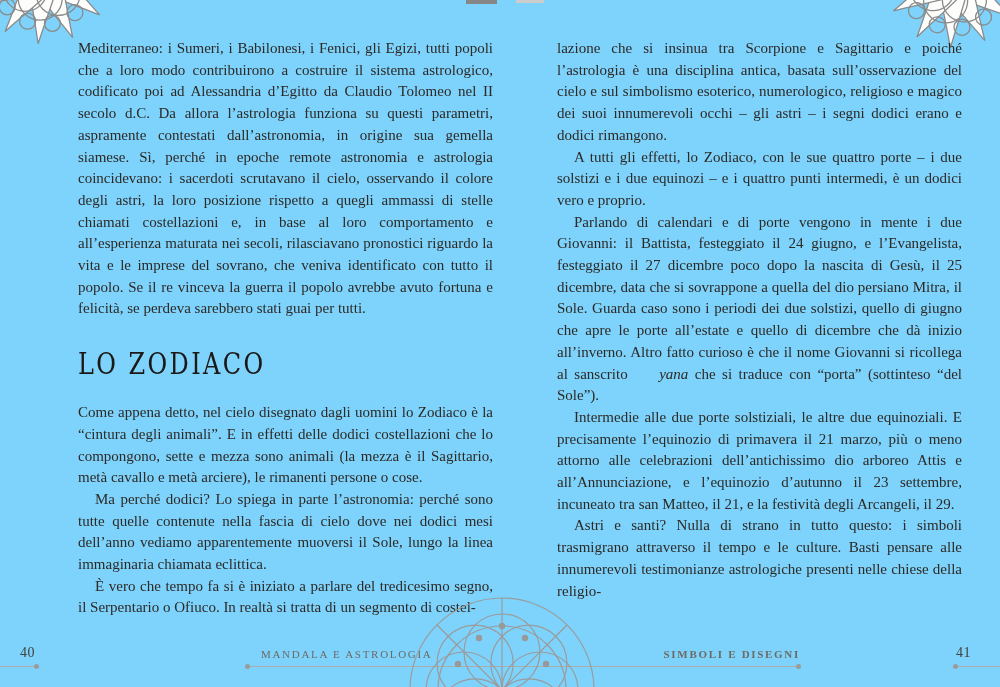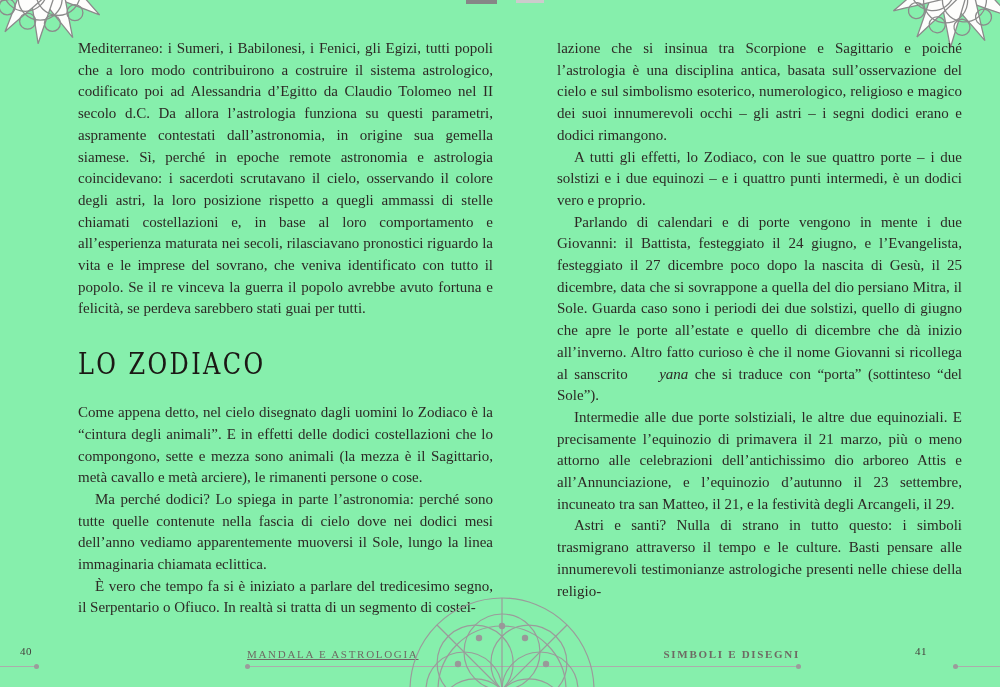--- a/index.html
+++ b/index.html
@@ -1,20 +1,20 @@
 <!DOCTYPE html>
 <html lang="it"><head>
 <meta charset="utf-8">
 <style>
   html,body{margin:0;padding:0;background:#e8e8e8;}
   .spread{
     position:relative;
     width:1000px;height:687px;
     margin:0 auto;
-    background:#86efac;
+    background:#7dd3fc;
     overflow:hidden;
     font-family:"Liberation Serif", serif;
     color:var(--text-color,#2d2925);
   }
   
   .page-col{
     position:absolute;top:38px;height:600px;overflow:hidden;
     font-size:15px;line-height:21.7px;text-align:justify;
   }
   .page-col.left{left:78px;width:415px;}
@@ -41,28 +41,28 @@
   .dot{position:absolute;top:664px;width:5px;height:5px;border-radius:50%;background:#9b9b9b;}
   .dot.d1{left:34px;}
   .dot.d2{left:245px;}
   .dot.d3{left:796px;}
   .dot.d4{left:953px;}
   .running-footer{
     position:absolute;top:648px;
     font-size:11px;letter-spacing:1.7px;
     color:#6e6a64;white-space:nowrap;
   }
-  .running-footer.lf{left:247px;text-decoration:underline;}
+  .running-footer.lf{left:261px;}
   .running-footer.rf{right:200px;font-weight:bold;}
   .page-number{
     position:absolute;top:645px;
-    font-size:11px;color:#44403c;letter-spacing:0.5px;
+    font-size:14px;color:#44403c;letter-spacing:0.5px;
   }
   .page-number.pn-left{left:20px;}
-  .page-number.pn-right{left:915px;}
+  .page-number.pn-right{left:956px;}
   
   .corner-flower{position:absolute;}
   .corner-flower.tl{left:-6px;top:0;}
   .corner-flower.tr{left:868px;top:0;}
   .bottom-mandala{position:absolute;left:400px;top:592px;}
   .spine-bar{position:absolute;top:0;}
   .spine-bar.dark{left:466px;width:31px;height:4px;background:#868686;}
   .spine-bar.light{left:516px;width:28px;height:3px;background:#cccccc;}
 </style>
 </head>

